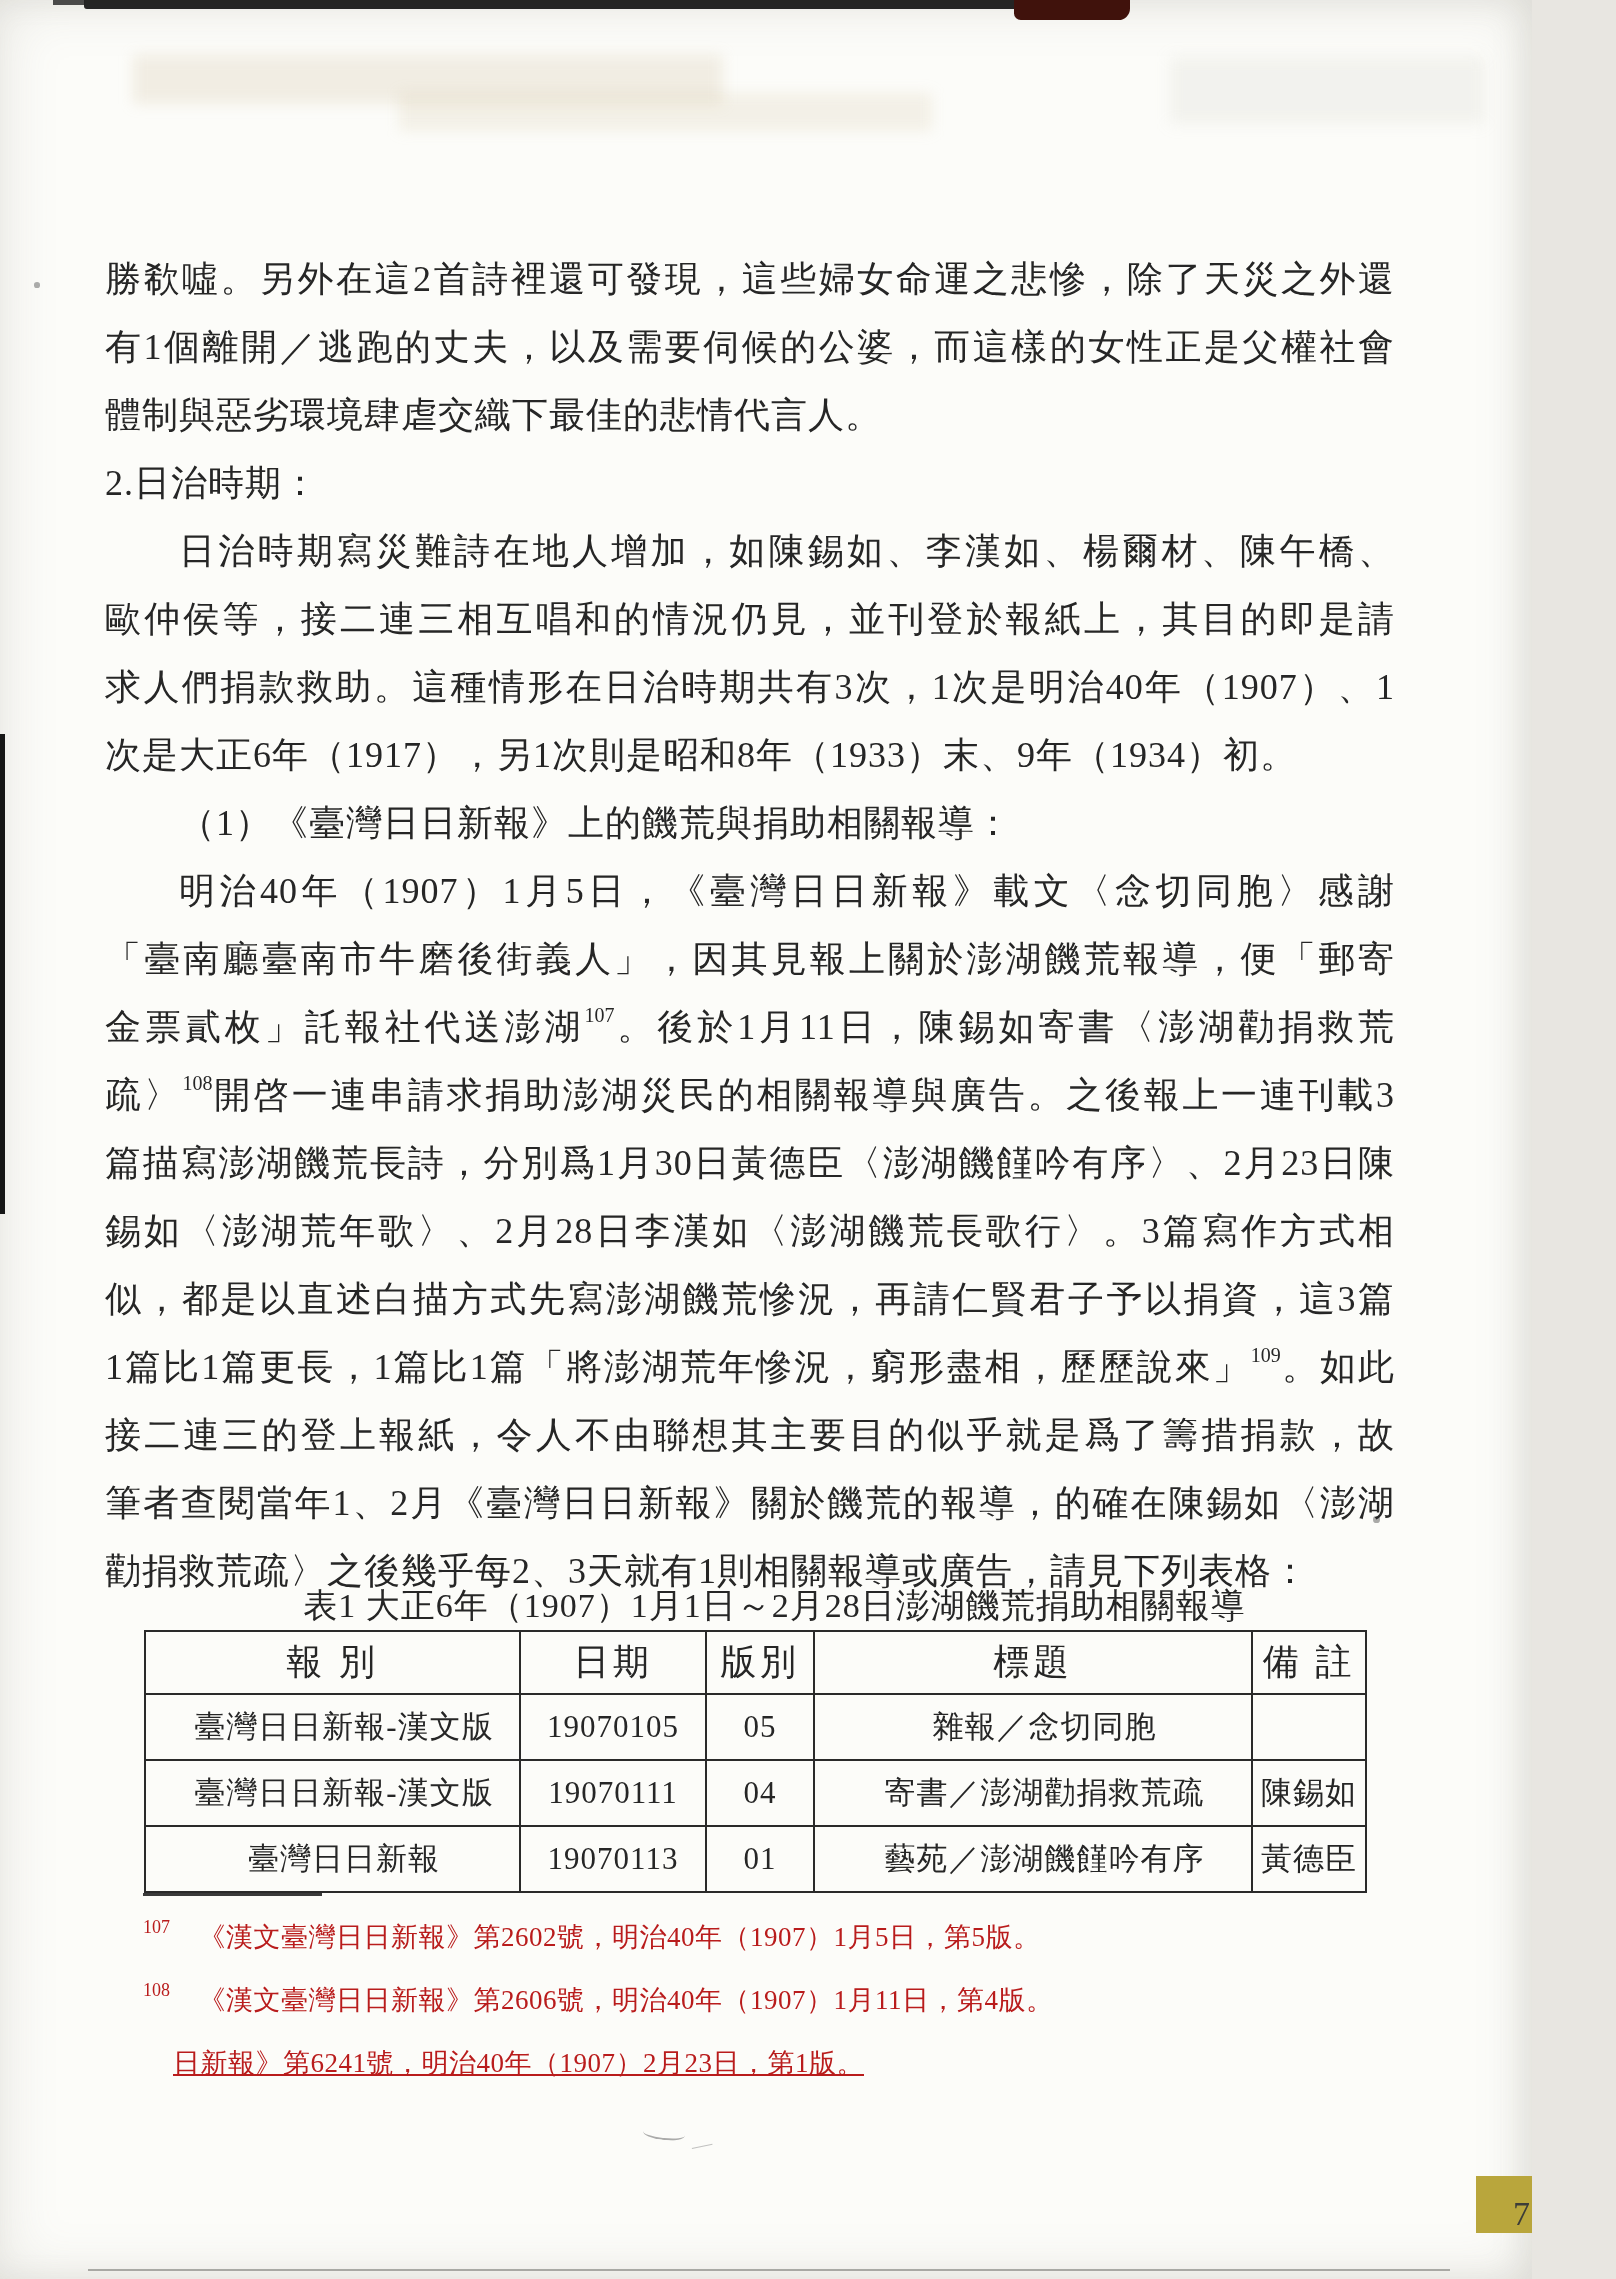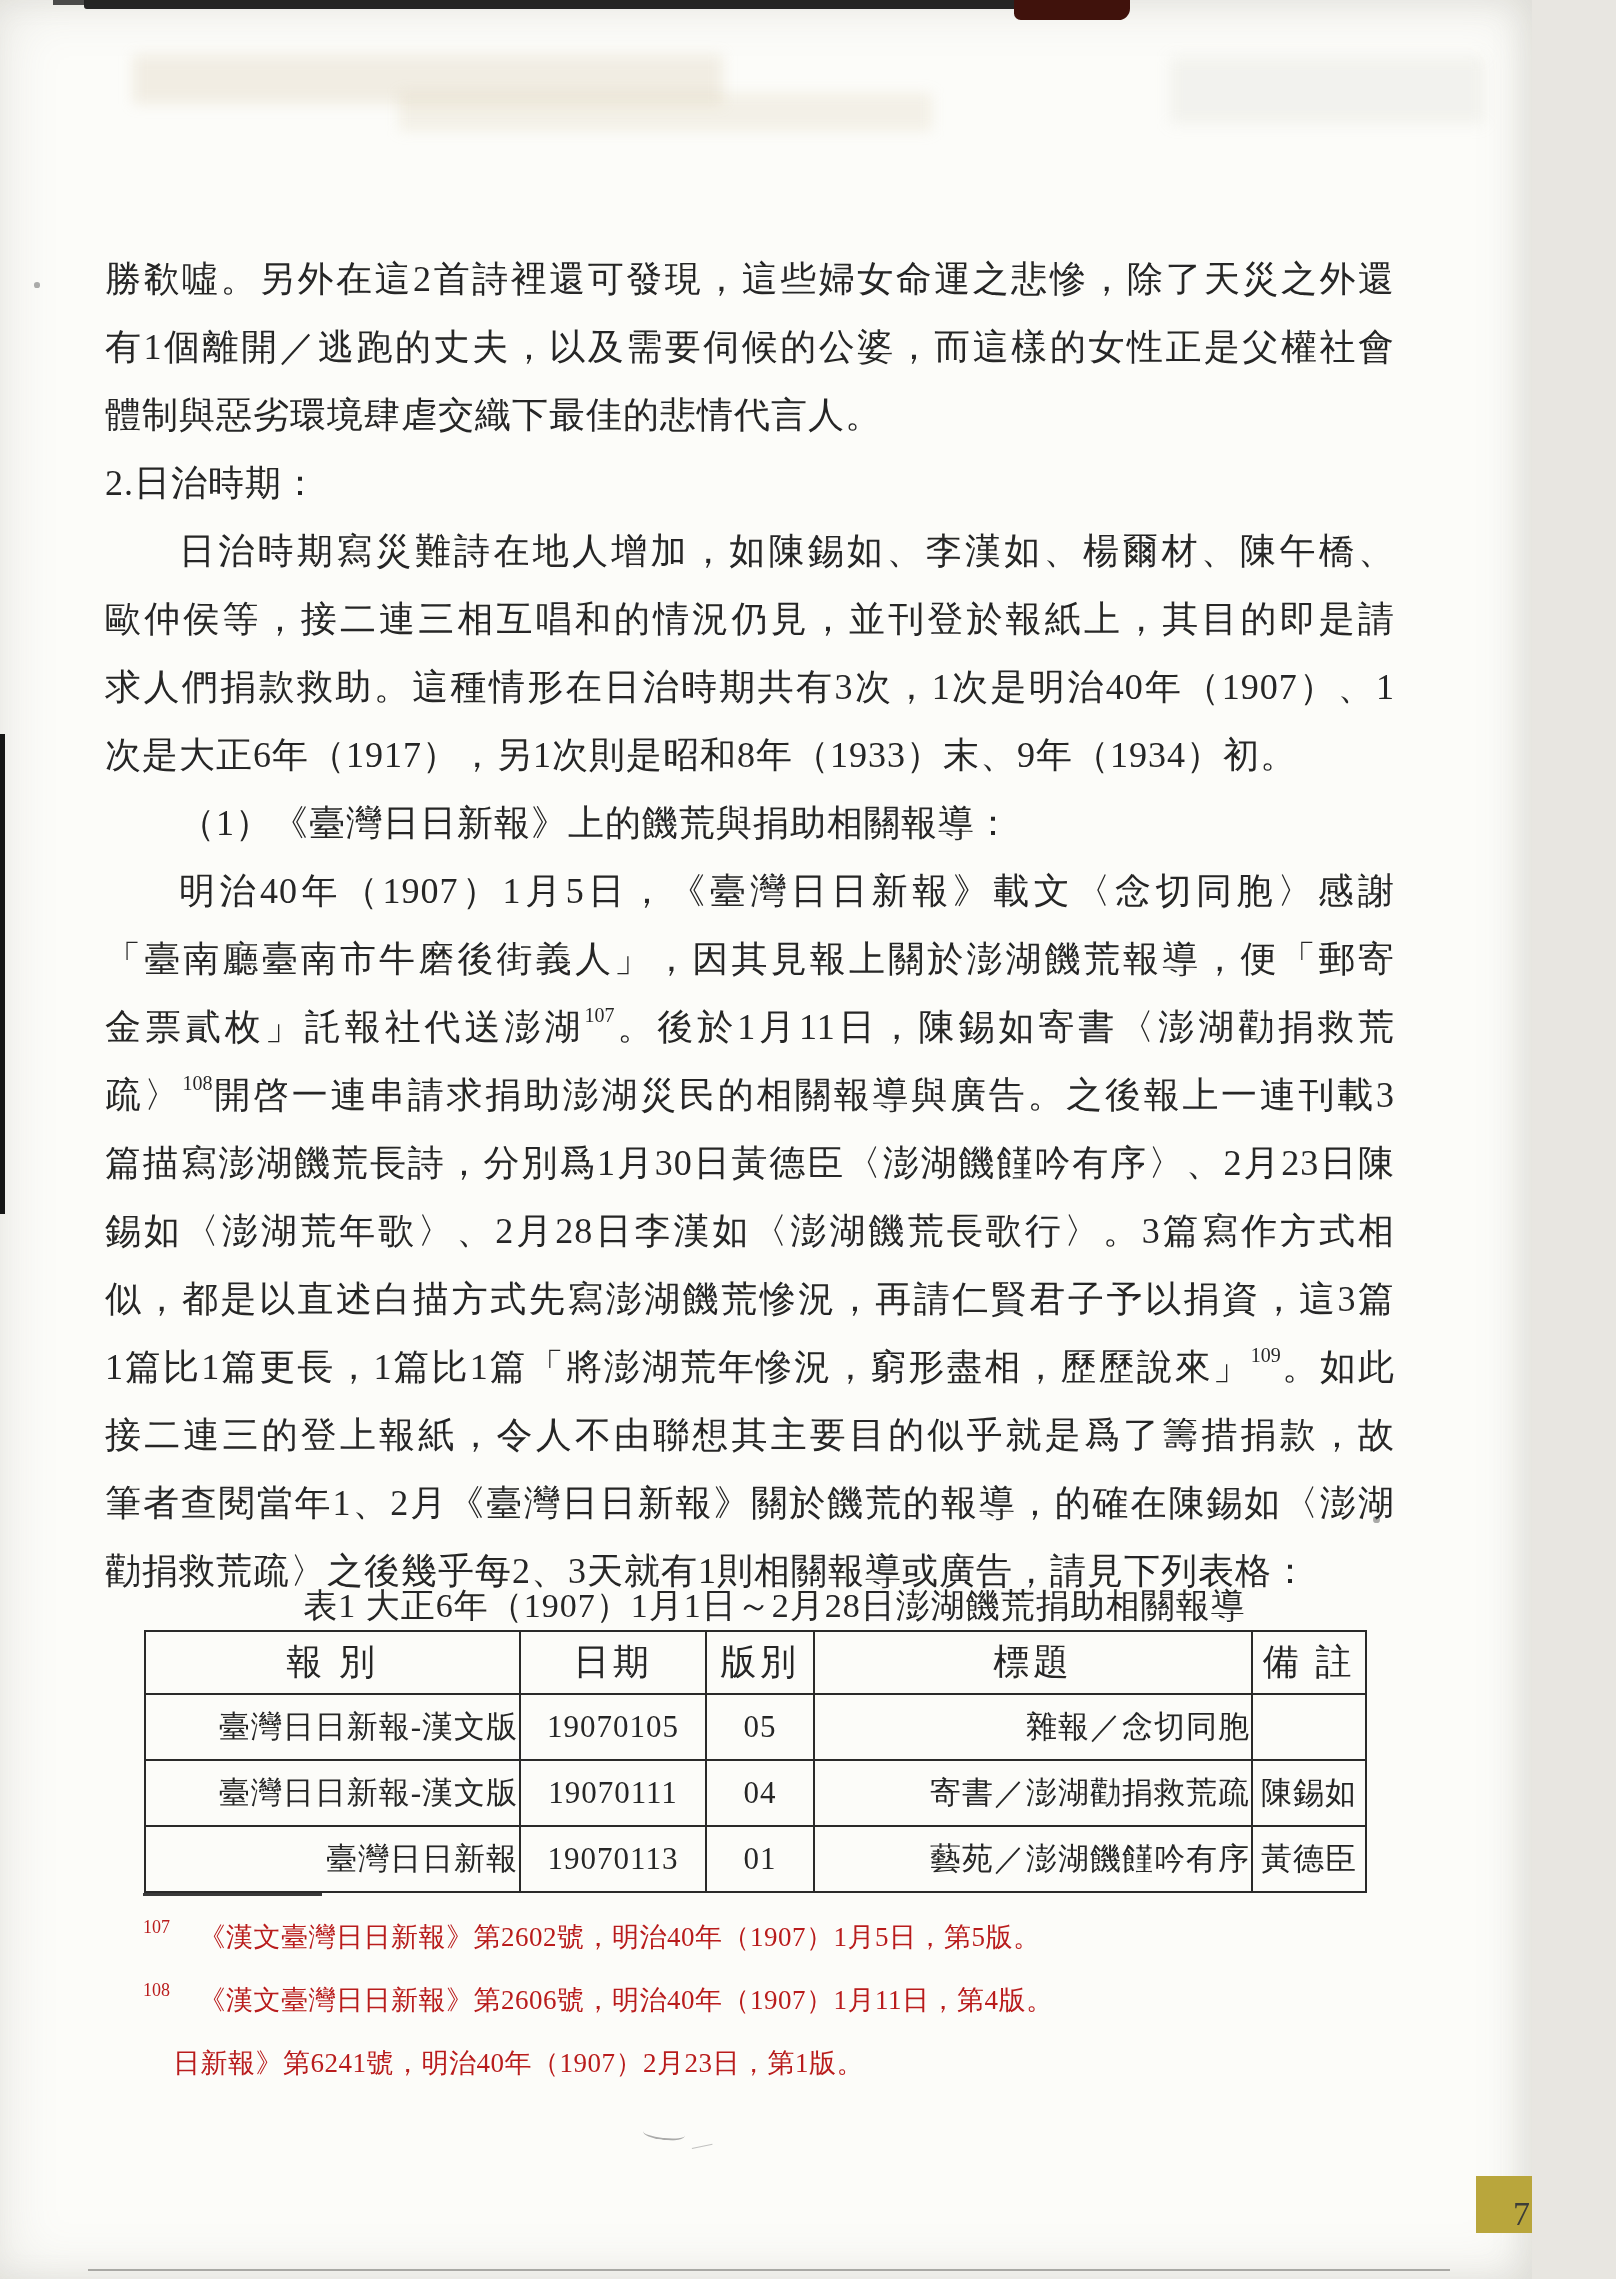--- a/index.html
+++ b/index.html
@@ -38,29 +38,29 @@
   table.report col.c3{width:438px}
   table.report col.c4{width:114px}
   table.report th,table.report td{
     border:2.9px solid var(--border,#2a2a2a);
     overflow:hidden;white-space:nowrap;
   }
   table.report th{
     height:59px;font-weight:normal;font-size:36px;text-align:center;letter-spacing:3.8px;
   }
   table.report td{height:62px;font-size:31px;letter-spacing:1px;}
-  td.al{text-align:right;padding-left:24px;}
+  td.al{text-align:center;padding-left:24px;}
   td.ac{text-align:center;}
   
   .fn-rule{position:absolute;left:143px;top:1893px;width:179px;height:2.9px;background:#3a3a3a;}
   .footnotes{position:absolute;left:143px;top:1914px;width:1274px;color:#b91c1c;font-size:27px;}
   .fn-line{line-height:46px;white-space:nowrap;letter-spacing:0.5px;}
   .fn-gap{height:17px;}
   .fn-line sup{font-size:18px;vertical-align:13.3px;margin-right:28.5px;}
-  .fn-line.cont{padding-left:30px;}
+  .fn-line.cont{padding-left:30px;text-decoration:underline;}
   
   .page-number-box{
     position:absolute;left:1476px;top:2176px;width:112px;height:57px;
     background:var(--pnbg,#b9a63c);
     display:flex;align-items:flex-end;justify-content:center;
     font-size:34px;color:#3c3c38;letter-spacing:1.9px;
   }
   
   .art{position:absolute;pointer-events:none;}
   .a-topstrip{left:84px;top:0;width:944px;height:8.6px;background:#141414;opacity:.92;border-radius:0 0 2.9px 2.9px;}

